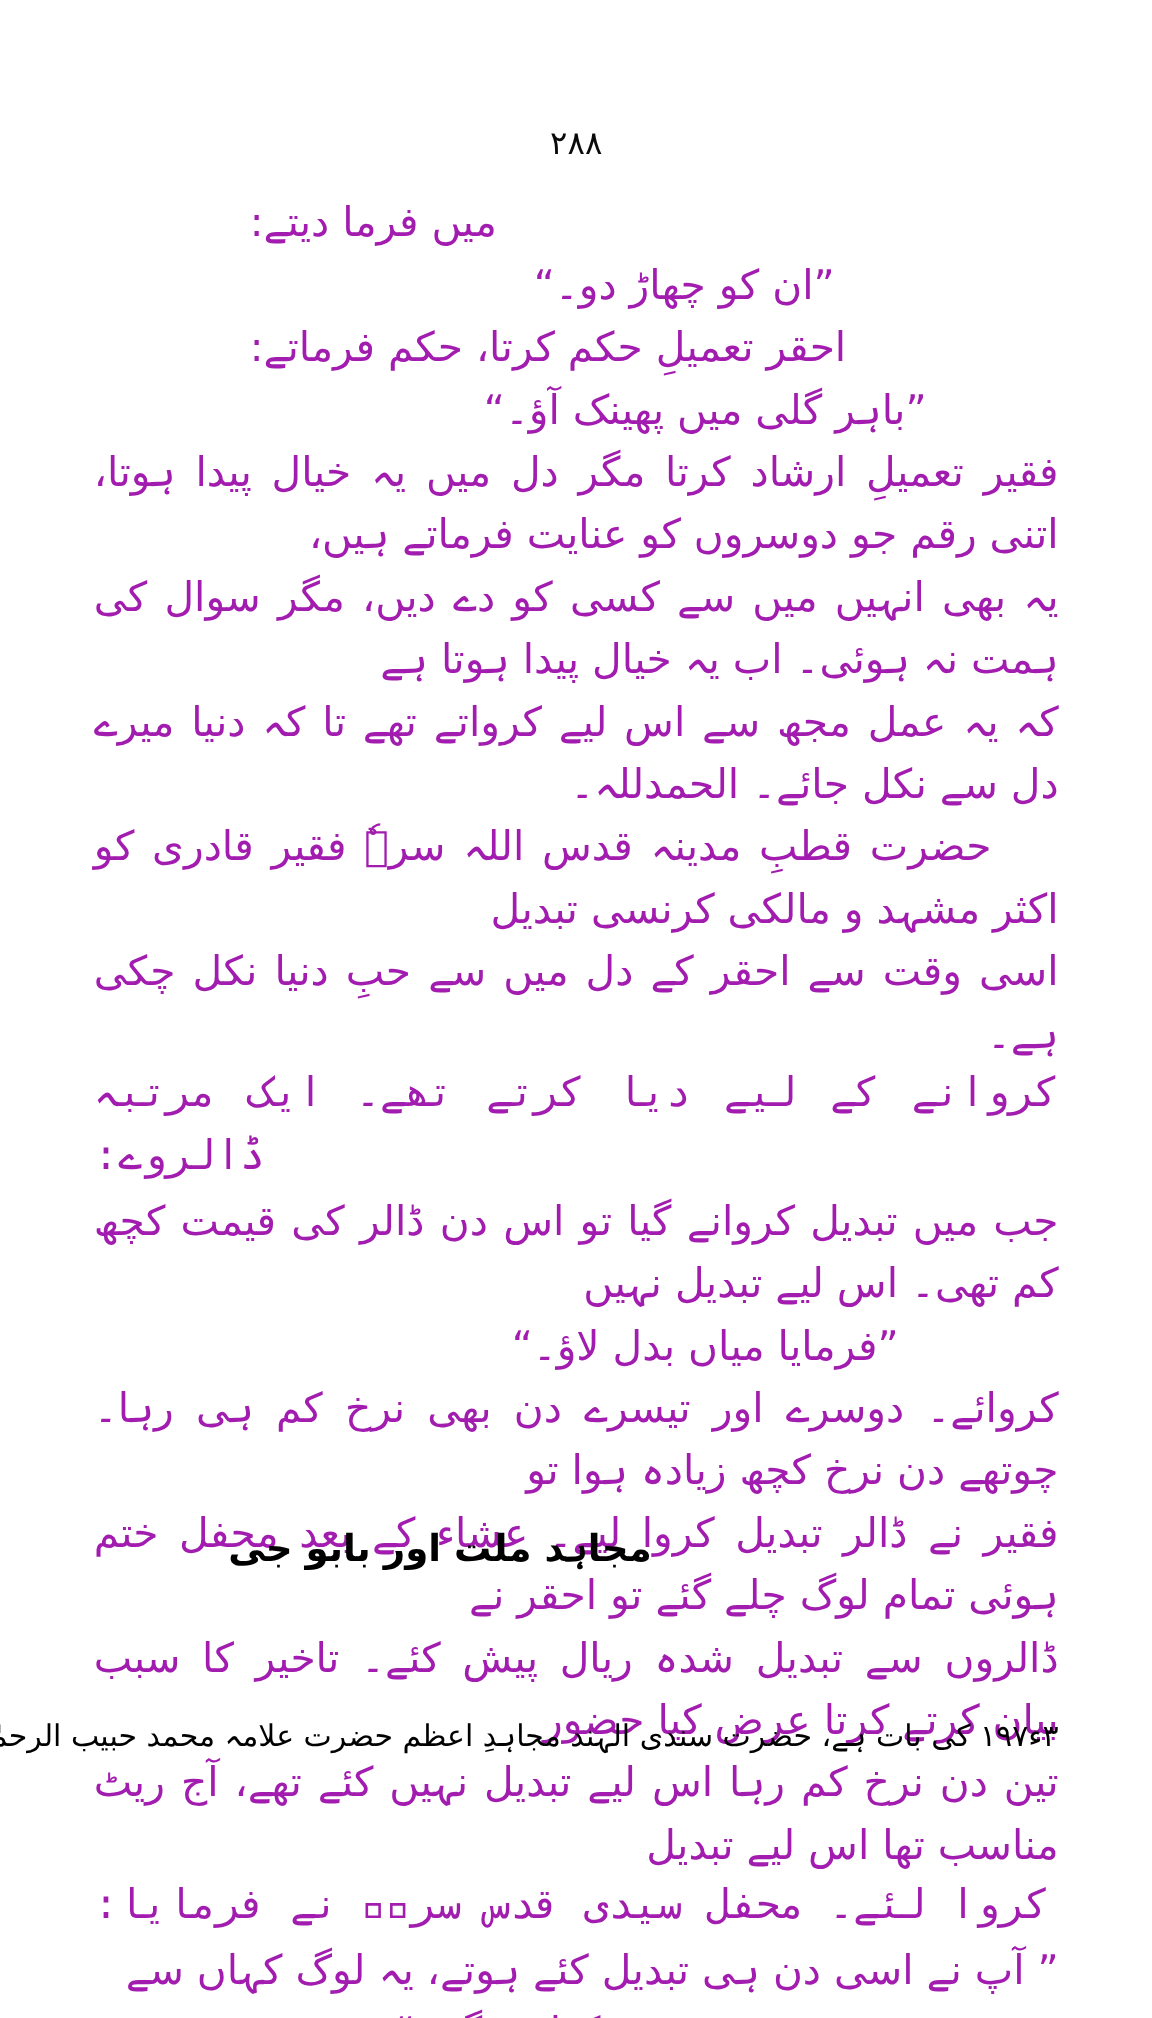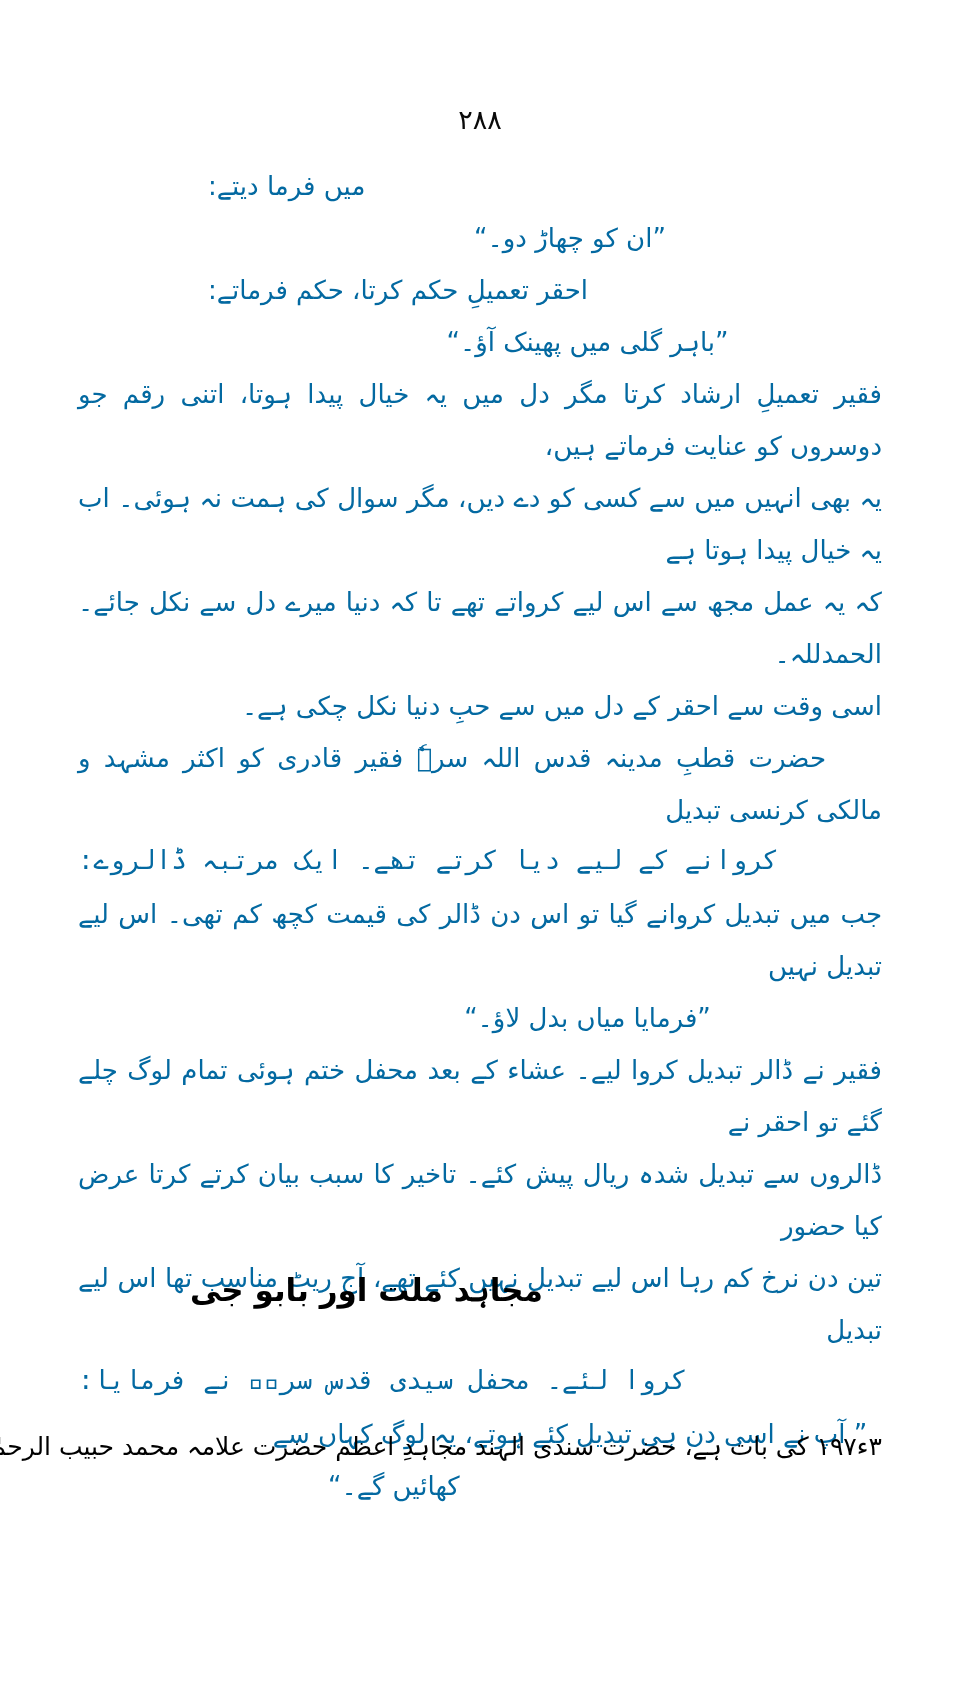--- a/index.html
+++ b/index.html
@@ -30,24 +30,24 @@
   }
   .body-text {
     position: absolute;
     top: 160px;
     right: 78px;
     left: 78px;
     direction: rtl;
     text-align: right;
   }
   .line {
-    font-size: 26px;
+    font-size: 34px;
     line-height: 52px;
     white-space: nowrap;
-    color: #0369a1;
+    color: #a21caf;
     font-family: "DejaVu Sans", sans-serif;
   }
   .c-right { text-align: left; padding-left: 130px; }
   .c-right2 { text-align: center; padding-left: 180px; }
   .c-right3 { text-align: center; padding-left: 215px; }
   .c-right4 { text-align: left; padding-left: 250px; }
   .full { text-align: justify; text-align-last: right; white-space: normal; }
   .just { text-align: justify; text-align-last: left; white-space: normal; font-family: Liberation Mono, monospace; }
   .para-indent { text-indent: 56px; }
   .section-heading {
@@ -85,25 +85,26 @@
   <div class="page-number">۲۸۸</div>
 
   <div class="body-text">
     <div class="line c-right">میں فرما دیتے:</div>
     <div class="line c-right2">”ان کو چھاڑ دو۔“</div>
     <div class="line c-right">احقر تعمیلِ حکم کرتا، حکم فرماتے:</div>
     <div class="line c-right3">”باہر گلی میں پھینک آؤ۔“</div>
     <div class="line full">فقیر تعمیلِ ارشاد کرتا مگر دل میں یہ خیال پیدا ہوتا، اتنی رقم جو دوسروں کو عنایت فرماتے ہیں،</div>
     <div class="line full">یہ بھی انہیں میں سے کسی کو دے دیں، مگر سوال کی ہمت نہ ہوئی۔ اب یہ خیال پیدا ہوتا ہے</div>
     <div class="line full">کہ یہ عمل مجھ سے اس لیے کرواتے تھے تا کہ دنیا میرے دل سے نکل جائے۔ الحمدللہ۔</div>
+    <div class="line full para-indent">حضرت قطبِ مدینہ قدس اللہ سرہٗ فقیر قادری کو اکثر مشہد و مالکی کرنسی تبدیل</div>
     <div class="line full">اسی وقت سے احقر کے دل میں سے حبِ دنیا نکل چکی ہے۔</div>
-    <div class="line full para-indent">حضرت قطبِ مدینہ قدس اللہ سرہٗ فقیر قادری کو اکثر مشہد و مالکی کرنسی تبدیل</div>
     <div class="line just">کروانے کے لیے دیا کرتے تھے۔ ایک مرتبہ ڈالروے:</div>
     <div class="line full">جب میں تبدیل کروانے گیا تو اس دن ڈالر کی قیمت کچھ کم تھی۔ اس لیے تبدیل نہیں</div>
     <div class="line c-right3">”فرمایا میاں بدل لاؤ۔“</div>
+    <div class="line full">کروائے۔ دوسرے اور تیسرے دن بھی نرخ کم ہی رہا۔ چوتھے دن نرخ کچھ زیادہ ہوا تو</div>
     <div class="line full">فقیر نے ڈالر تبدیل کروا لیے۔ عشاء کے بعد محفل ختم ہوئی تمام لوگ چلے گئے تو احقر نے</div>
     <div class="line full">ڈالروں سے تبدیل شدہ ریال پیش کئے۔ تاخیر کا سبب بیان کرتے کرتا عرض کیا حضور</div>
     <div class="line full">تین دن نرخ کم رہا اس لیے تبدیل نہیں کئے تھے، آج ریٹ مناسب تھا اس لیے تبدیل</div>
     <div class="line just">کروا لئے۔ محفل سیدی قدس سرہٗ نے فرمایا:</div>
     <div class="line c-right2">” آپ نے اسی دن ہی تبدیل کئے ہوتے، یہ لوگ کہاں سے</div>
     <div class="line c-right4">کھائیں گے۔“</div>
   </div>
 
   <div class="section-heading">مجاہد ملت اور بابو جی</div>
 

